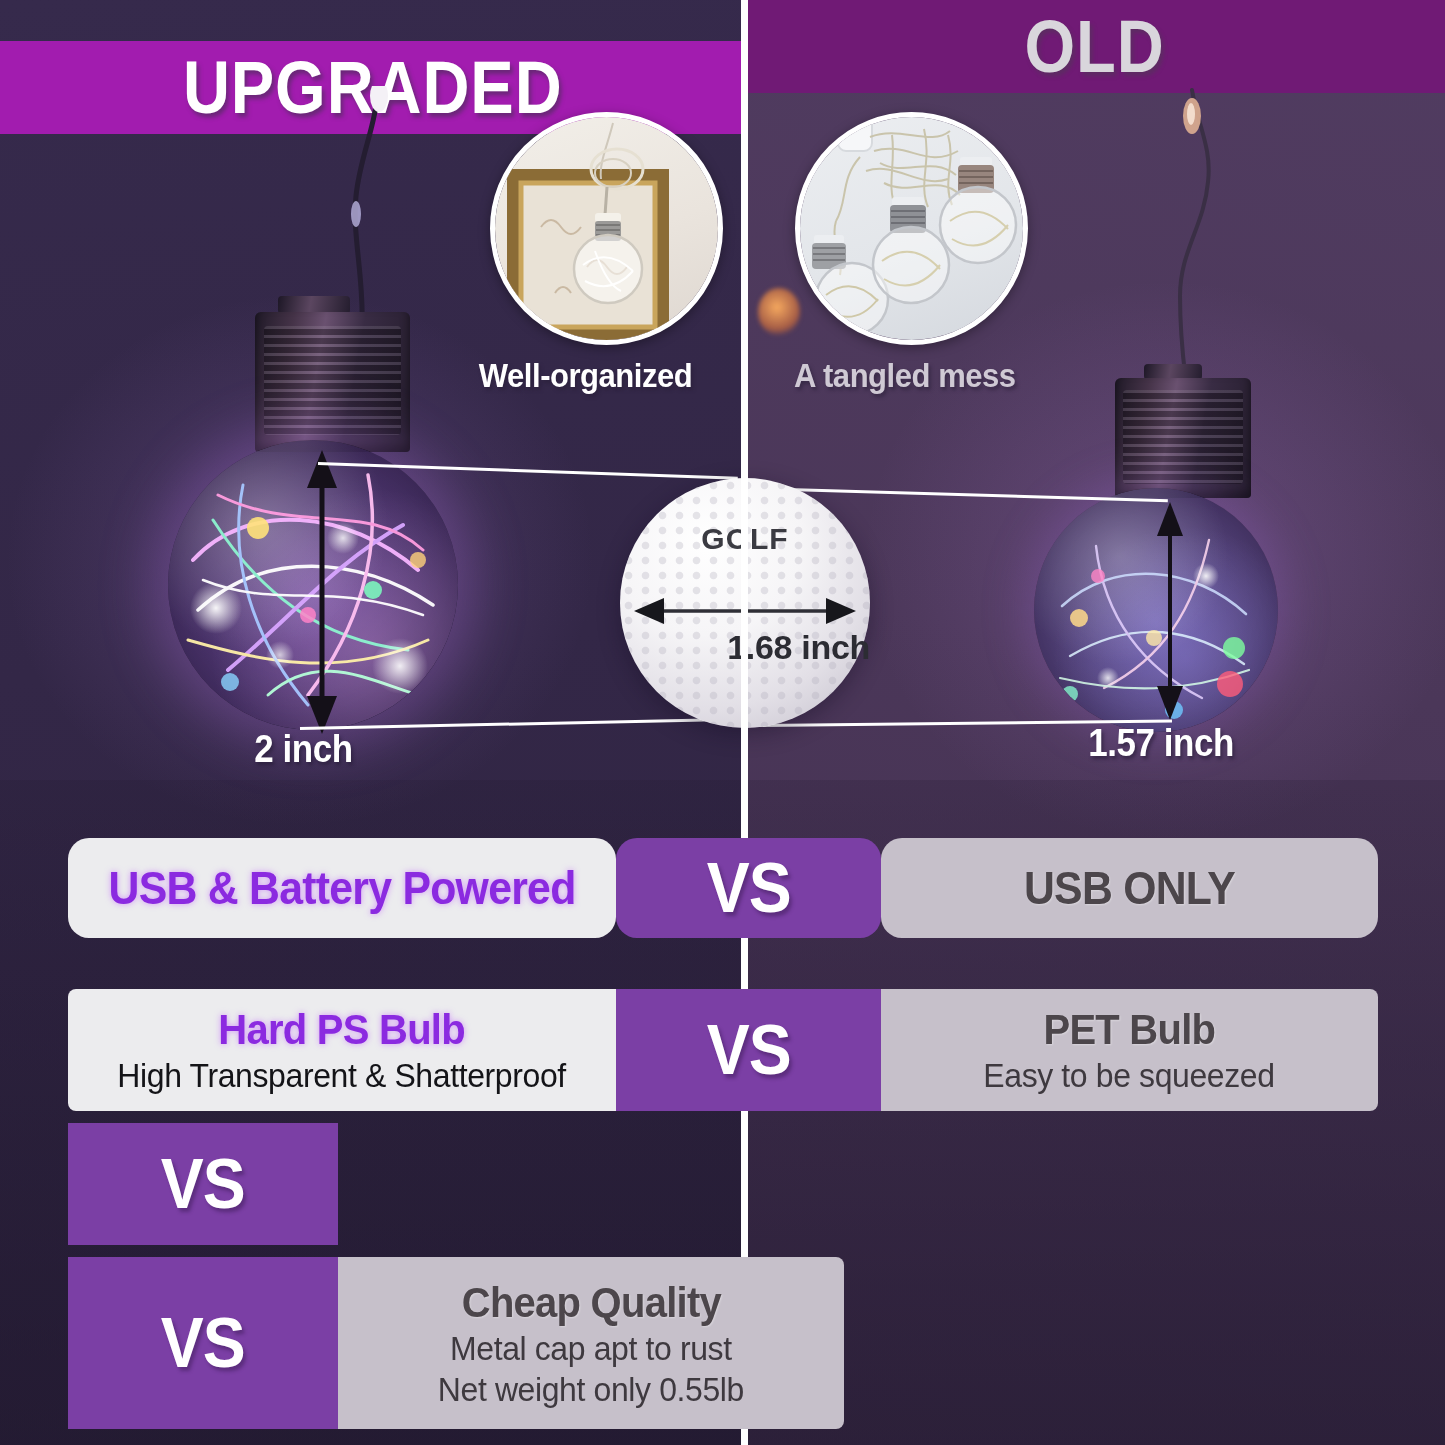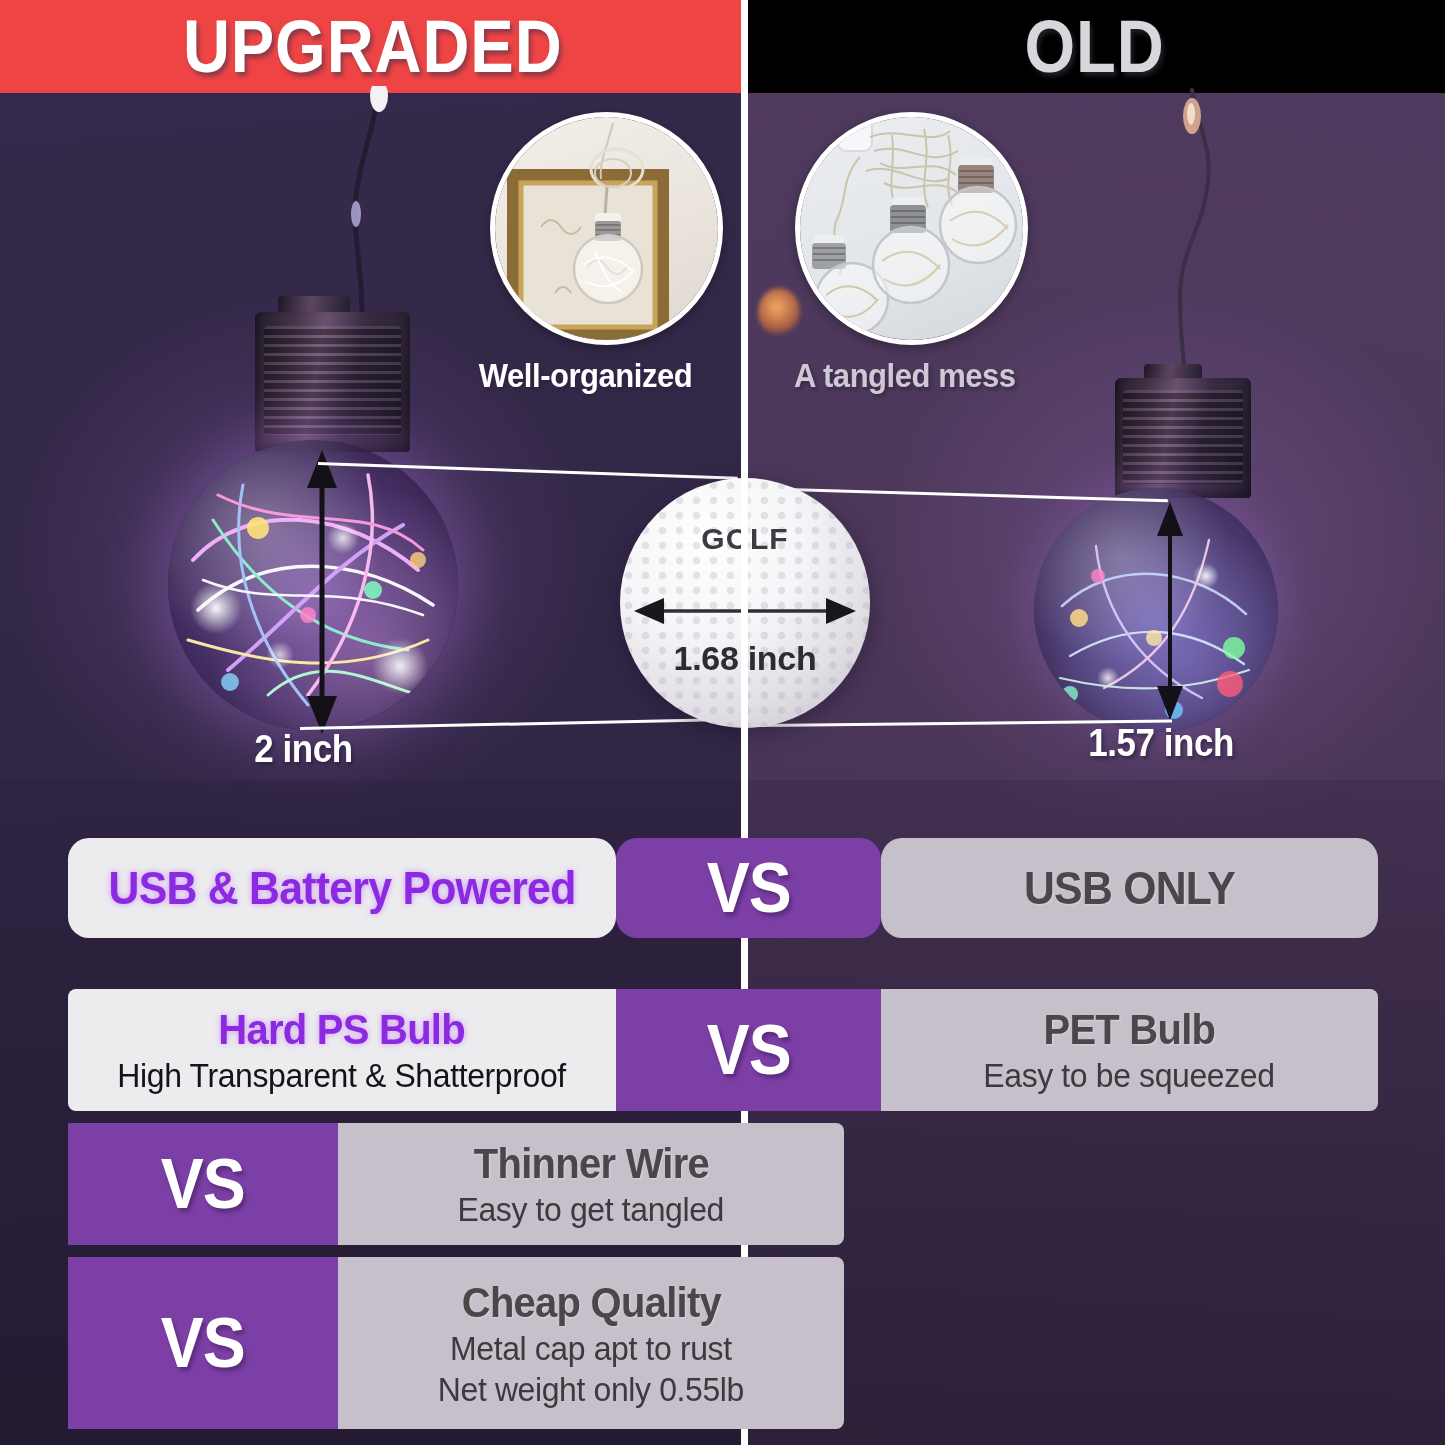--- a/index.html
+++ b/index.html
@@ -24,22 +24,22 @@
       linear-gradient(190deg, #513c61 0%, #4b3759 45%, #412f50 100%); }
 
   
   .vignette { position:absolute; left:0; top:780px; width:1445px; height:665px;
     background: linear-gradient(180deg, rgba(30,22,44,.18), rgba(26,19,38,.55));
     pointer-events:none; }
 
   
   .hdr { position: absolute; top: 0; height: 93px; display: flex;
          align-items: center; justify-content: center; }
-  .hdr-left  { left: 0;    width: 745px; background: #ef4444; }
-  .hdr-right { left: 745px; width: 700px; background: #000000; }
+  .hdr-left  { left: 0;    width: 745px; background: #a21caf; margin-top: 41px; }
+  .hdr-right { left: 745px; width: 700px; background: #701a75; }
   .hdr-left .htxt {
     font-size: 74px; font-weight: 700; letter-spacing: 1px;
     color: #ffffff; transform: scaleX(.88);
     text-shadow: 3px 4px 5px rgba(60,50,75,.55);
     font-family: "Liberation Sans", sans-serif;
   }
   .hdr-right .htxt {
     font-size: 74px; font-weight: 700; letter-spacing: 1px;
     color: #d9d6dc; transform: scaleX(.88);
     text-shadow: 3px 4px 5px rgba(70,65,78,.45);
@@ -114,22 +114,22 @@
     overflow:hidden;
   }
   .golf .dimples{ position:absolute; inset:0; border-radius:50%; opacity:.55;
     background-image: radial-gradient(circle, rgba(175,170,185,.55) 0 3.4px, rgba(0,0,0,0) 4.2px);
     background-size: 17px 15px; }
   .golf-label {
     position:absolute; width:100%; text-align:center; font-size:30px;
     color:#3b3b42; font-weight:700; letter-spacing:1px;
   }
   .golf-dim {
-    position:absolute; width:100%; text-align:center; font-size:34px;
-    color:#2c2c33; font-weight:700; letter-spacing:-.3px;margin-top:11px;
+    position:absolute; width:100%; text-align:right; font-size:34px;
+    color:#2c2c33; font-weight:700; letter-spacing:-.3px;
   }
 
   
   .dimlabel { position:absolute; z-index:8; color:#ffffff; font-weight:700;
     font-size:38px; letter-spacing:-.5px; transform:scaleX(.92);
     text-shadow: 2px 3px 4px rgba(35,25,50,.6); white-space:nowrap; }
   .guide { position:absolute; z-index:7; background:#ffffff; height:3px;
     transform-origin: left center; }
 
   
@@ -447,24 +447,20 @@
       <div class="cell-right">
         <div class="ttl-bad">PET Bulb</div>
         <div class="sub-bad">Easy to be squeezed</div>
       </div>
     </div>
 
     <div class="row row-3">
       <div class="cell-vs">
         <span class="vs-text">VS</span>
       </div>
-      <div class="cell-right">
-        <div class="ttl-bad">Thinner Wire</div>
-        <div class="sub-bad">Easy to get tangled</div>
-      </div>
     </div>
 
     <div class="row row-4">
       <div class="cell-vs">
         <span class="vs-text">VS</span>
       </div>
       <div class="cell-right">
         <div class="ttl-bad">Cheap Quality</div>
         <div class="sub-bad">Metal cap apt to rust</div>
         <div class="sub-bad">Net weight only 0.55lb</div>

